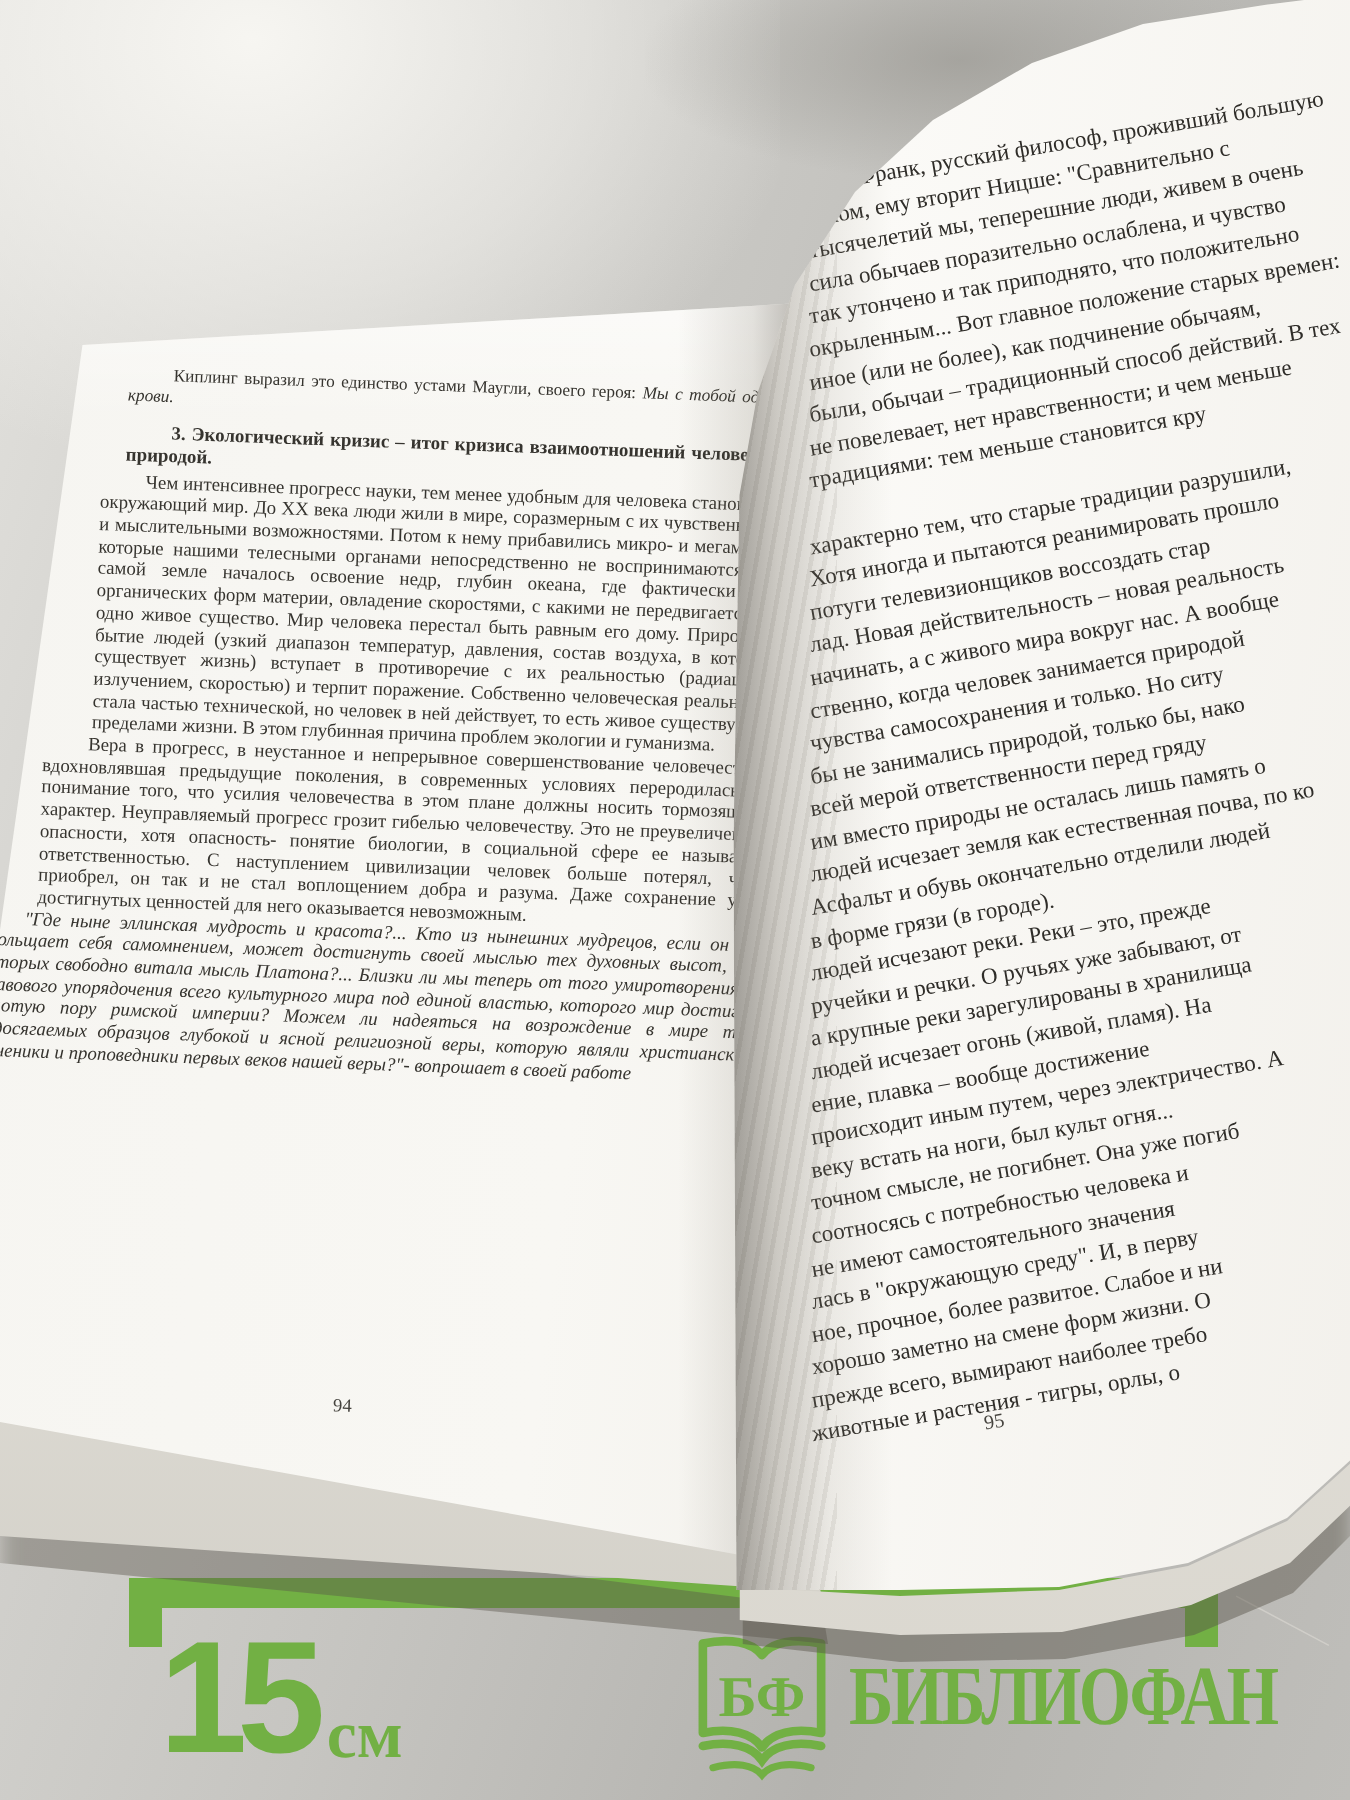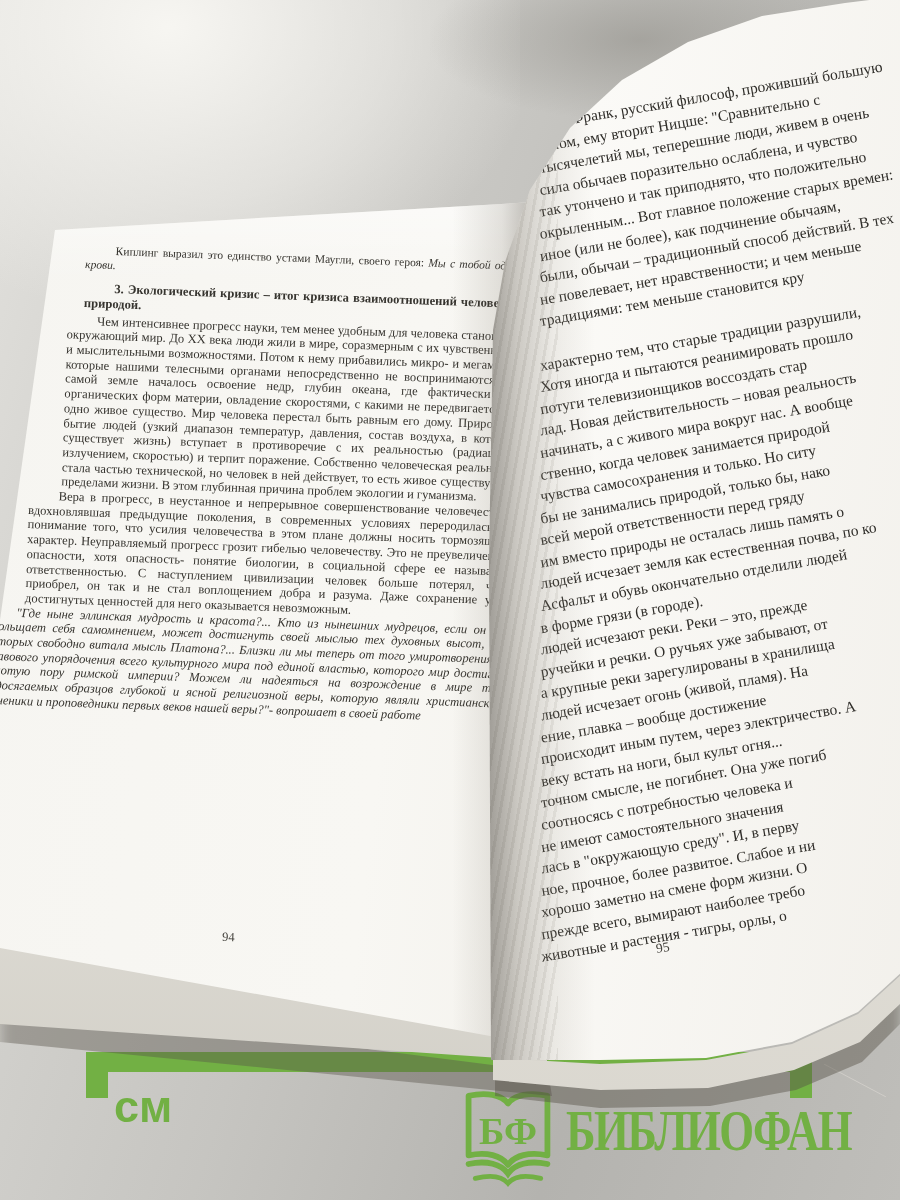--- a/index.html
+++ b/index.html
@@ -16,21 +16,21 @@
     background:radial-gradient(ellipse at 50% 50%,rgba(146,144,138,.6) 0%,rgba(146,144,138,0) 72%);}
   .scratch{background:#d8d6d0;z-index:0;opacity:.7;}
 
   
   .ruler-bar{left:86px;top:1052px;width:726px;height:20px;background:#72b044;z-index:1;}
   .ruler-cap{width:22px;height:46px;background:#72b044;top:1052px;z-index:1;}
   .cap-l{left:86px;} .cap-r{left:790px;}
   .ruler-label{left:106px;top:1084px;z-index:1;display:flex;align-items:flex-end;color:#72b044;
     font-family:"Liberation Sans",sans-serif;font-weight:bold;}
   .ruler-label .n{font-size:106px;line-height:.92;letter-spacing:-7px;}
-  .ruler-label .u{font-size:45px;line-height:1;margin:0 0 3px 8px;letter-spacing:0;}
+  .ruler-label .u{font-size:45px;line-height:1;margin:0 0 3px 8px;letter-spacing:0;font-family:Liberation Serif, serif;}
   .brand-icon{left:458px;top:1088px;z-index:1;}
   .brand-name{left:566px;top:1103px;z-index:1;color:#72b044;font-family:"Liberation Serif",serif;
     font-weight:bold;font-size:56px;line-height:1;letter-spacing:-2px;transform:scaleX(.8);transform-origin:0 0;white-space:nowrap;}
 
   
   .stack-shadow-l{inset:0;z-index:2;background:rgba(88,83,73,.42);filter:blur(7px);
     clip-path:polygon(0px 1002px,548px 1072px,552px 1096px,0px 1042px);}
   .stack-l{inset:0;z-index:3;background:linear-gradient(180deg,#f1efe9 0%,#e6e4dd 55%,#cfccc4 100%);
     clip-path:polygon(0px 946px,544px 1044px,548px 1066px,500px 1058px,0px 1024px);}
 
@@ -77,20 +77,21 @@
 <div class="abs surface"></div>
 <div class="abs surface-hl"></div>
 <div class="abs surface-dk"></div>
 <div class="abs scratch" style="left:820px;top:1080px;width:70px;height:1px;transform:rotate(28deg);"></div>
 <div class="abs scratch" style="left:700px;top:300px;width:50px;height:1px;transform:rotate(-15deg);"></div>
 
 <div class="abs ruler-bar"></div>
 <div class="abs ruler-cap cap-l"></div>
 <div class="abs ruler-cap cap-r"></div>
 <div class="abs ruler-label">
+  <span class="n">15</span>
   <span class="u">см</span>
 </div>
 <div class="abs brand-icon">
   <svg width="100" height="102" viewBox="0 0 104 104">
     <path d="M52 15 C45 6 30 3 11 7 L11 69 C30 65 45 69 52 79 C59 69 74 65 93 69 L93 7 C74 3 59 6 52 15 Z" fill="none" stroke="#72b044" stroke-width="6" stroke-linejoin="round"></path>
     <path d="M11 78 C30 74 45 78 52 88 C59 78 74 74 93 78" fill="none" stroke="#72b044" stroke-width="6" stroke-linecap="round"></path>
     <path d="M18 93 C34 89 46 91 52 98 C58 91 70 89 86 93" fill="none" stroke="#72b044" stroke-width="5" stroke-linecap="round"></path>
     <text x="52" y="57" text-anchor="middle" font-family="Liberation Serif, serif" font-weight="bold" font-size="40" fill="#72b044">БФ</text>
   </svg>
 </div>

